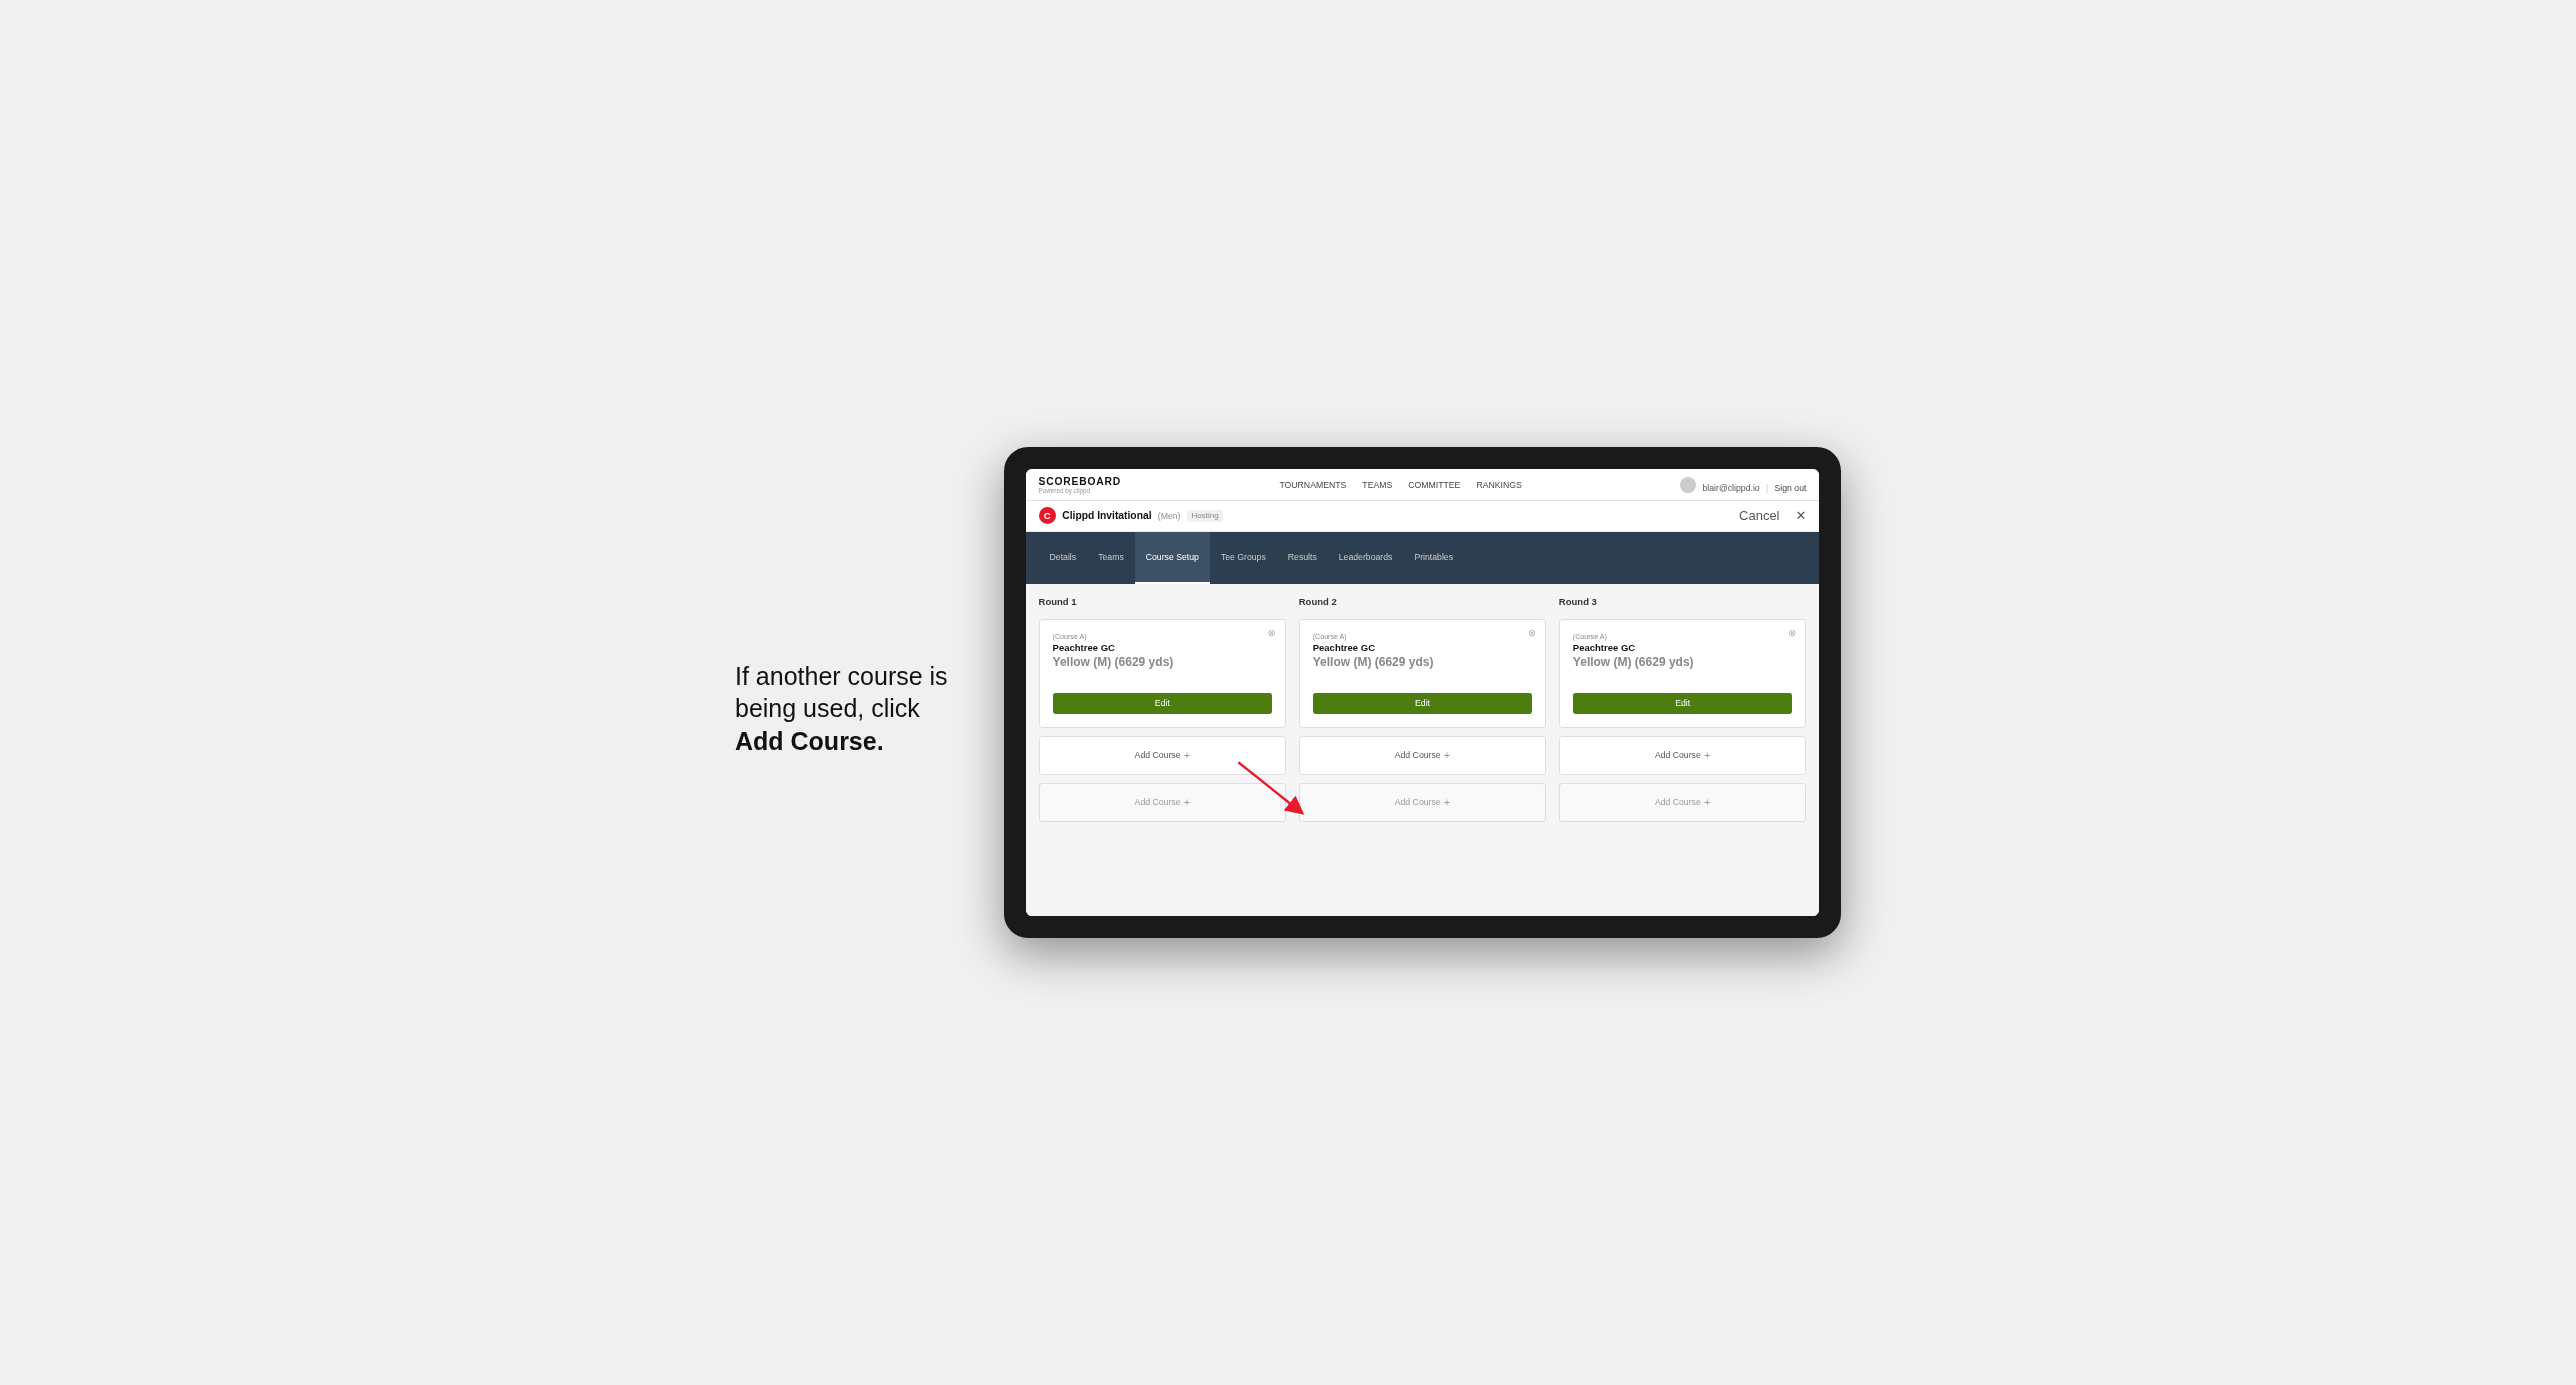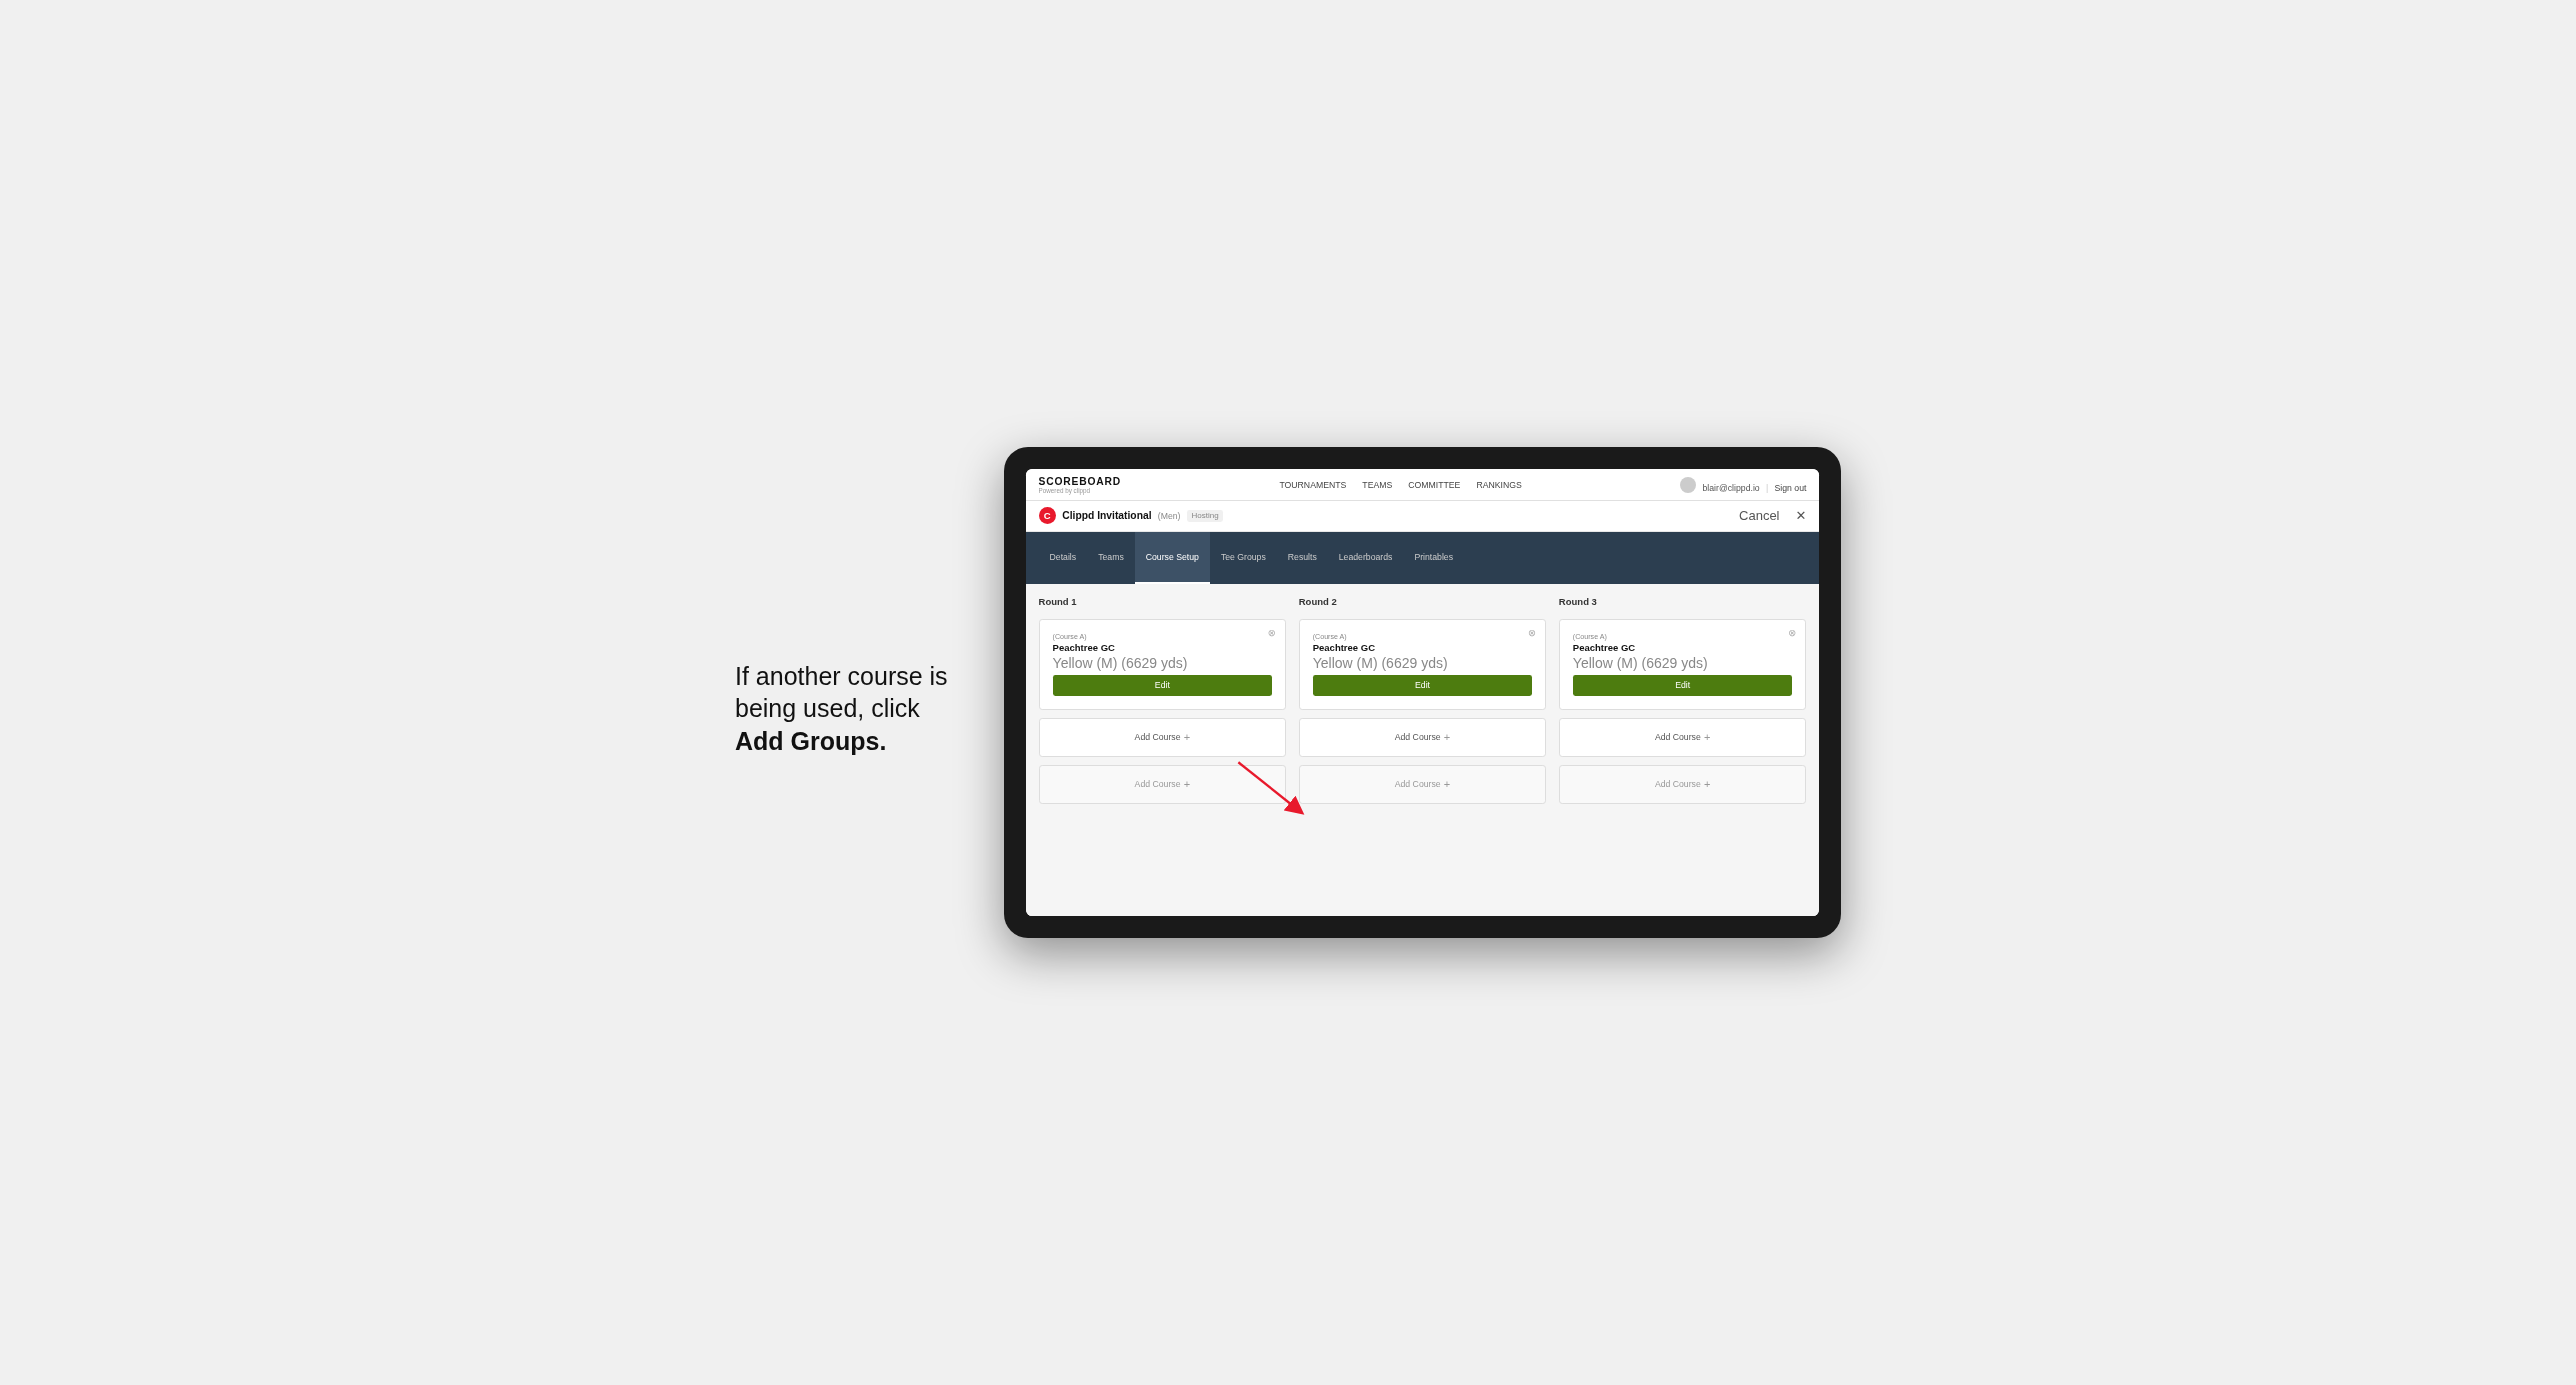--- a/index.html
+++ b/index.html
@@ -219,23 +219,24 @@
     }
 
     .course-name {
       font-size: 9.5px;
       font-weight: 700;
       color: #111;
       margin-bottom: 1.6px;
     }
 
     .course-details {
-      font-size: 14px;
+      font-size: 12px;
       color: #888;
-      margin-bottom: 4px;
+      margin-bottom: 24px;
+      font-weight: bold;
     }
 
     .edit-btn {
       background: #4d7c0f;
       color: #fff;
       border: none;
       padding: 5.5px 0;
       width: 100%;
       font-size: 8.7px;
       font-weight: 500;
@@ -297,21 +298,21 @@
       color: #999;
     }
   </style>
 </head>
 <body>
 
 <div class="page-wrapper">
 
   <div class="instruction-text">
     <br>
-    <span>If another course is being used, click <strong>Add Groups.</strong></span>
+    <span>If another course is being used, click <strong>Add Course.</strong></span>
   </div>
 
   <div class="tablet-frame">
     <div class="tablet-screen">
 
       <div class="top-nav">
         <div class="brand-logo">
           <span class="scoreboard">SCOREBOARD</span>
           <span class="powered-by">Powered by clippd</span>
         </div>

